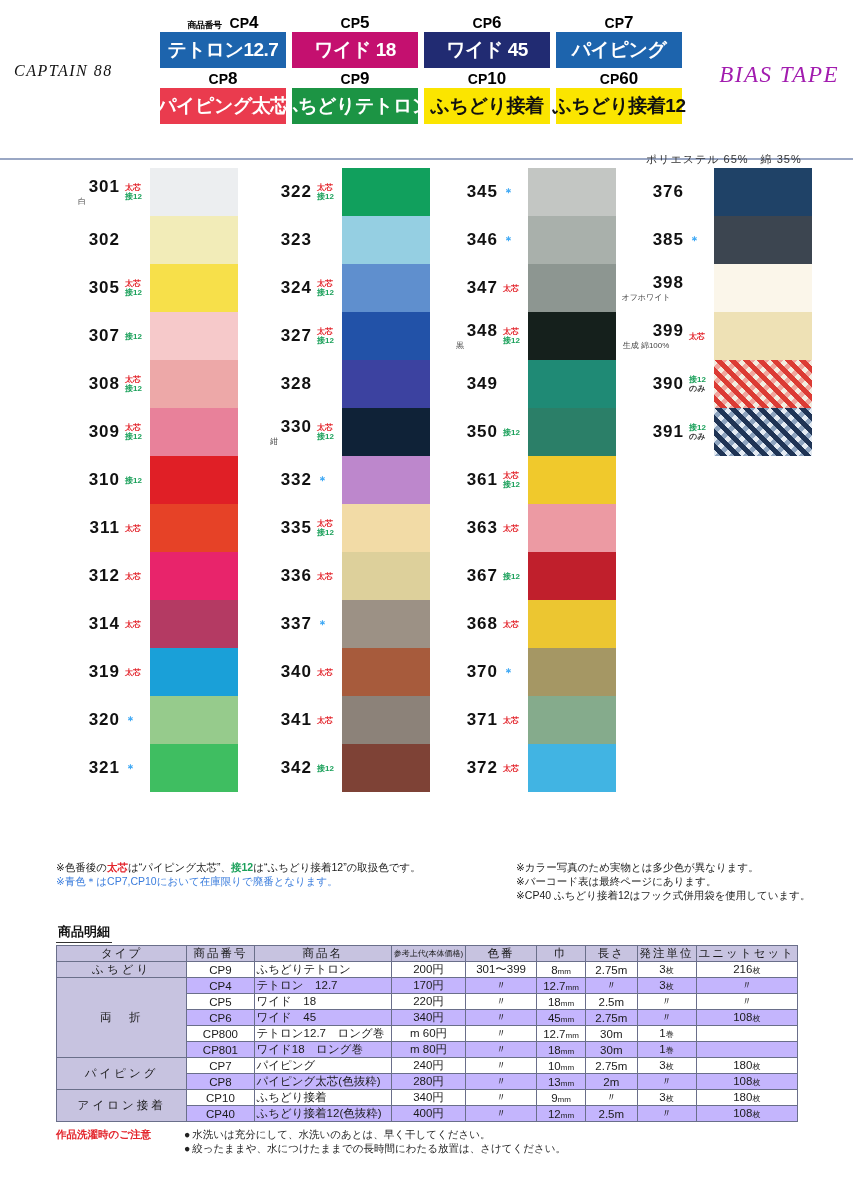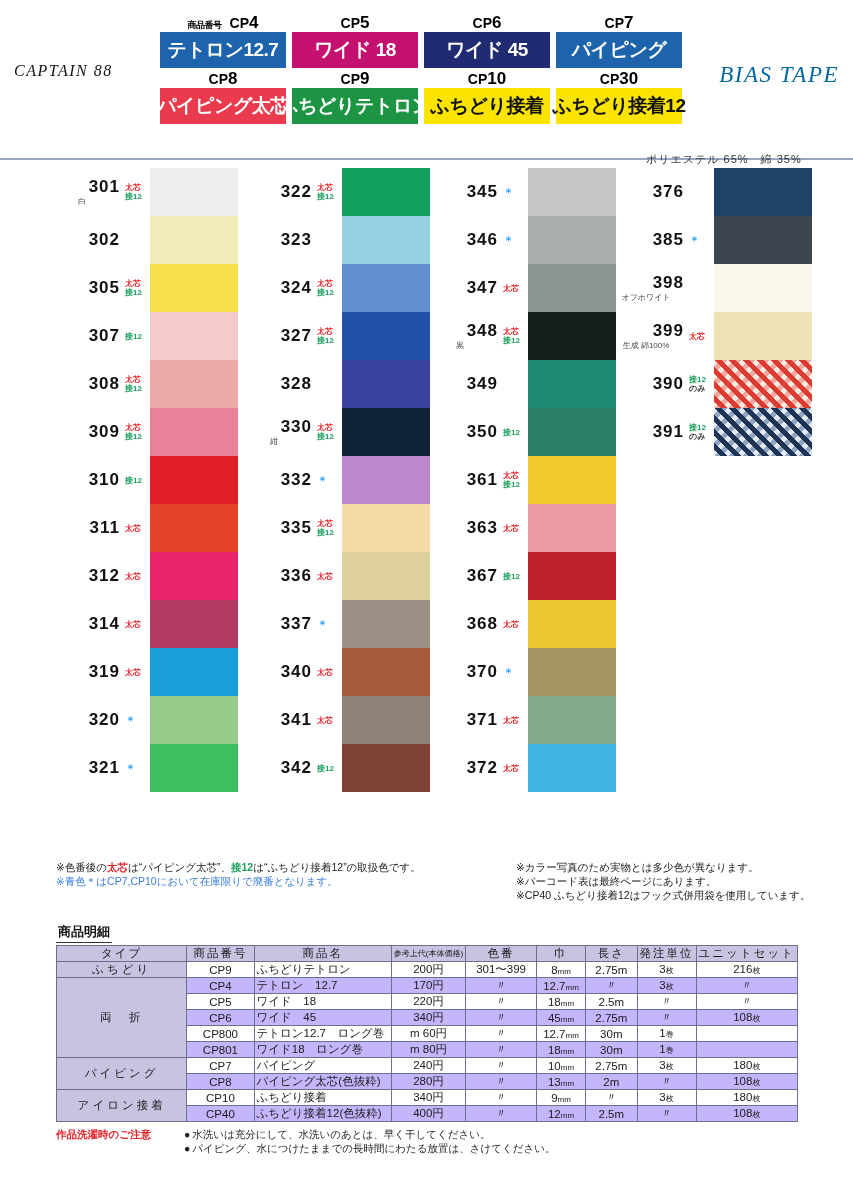--- a/index.html
+++ b/index.html
@@ -29,21 +29,21 @@
     letter-spacing: 1.5px;
     color: #111;
   }
   #brand-right {
     position: absolute;
     right: 14px; top: 62px;
     font-family: "Liberation Serif", "DejaVu Serif", serif;
     font-style: italic;
     font-size: 23px;
     letter-spacing: 1.5px;
-    color: #0369a1;
+    color: #a21caf;
   }
   .tag-grid {
     position: absolute;
     left: 160px; top: 16px;
     width: 534px;
   }
   .tag-row { display: flex; gap: 6px; margin-bottom: 4px; }
   .tag-cell { width: 126px; }
   .tag-code {
     text-align: center;
@@ -245,21 +245,21 @@
         </div>
         <div class="tag-cell">
           <div class="tag-code">CP<span class="num">9</span></div>
           <div class="tag-box small" style="background: rgb(28, 148, 68); color: rgb(255, 255, 255);">ふちどりテトロン</div>
         </div>
         <div class="tag-cell">
           <div class="tag-code">CP<span class="num">10</span></div>
           <div class="tag-box" style="background: rgb(251, 229, 0); color: rgb(17, 17, 17);">ふちどり接着</div>
         </div>
         <div class="tag-cell">
-          <div class="tag-code">CP<span class="num">30</span></div>
+          <div class="tag-code">CP<span class="num">60</span></div>
           <div class="tag-box small" style="background: rgb(251, 229, 0); color: rgb(17, 17, 17);">ふちどり接着12</div>
         </div>
       </div>
   </div>
   <div id="header-rule"></div>
 </div>
 
 <div id="swatch-area">
   <div class="swatch-col" id="swatch-col-0" style="left:46px;">
       <div class="swatch-row">
@@ -722,15 +722,15 @@
           <td class="data">108<span class="unit-sm">枚</span></td>
         </tr>
       </tbody>
   </table>
 </div>
 
 <div id="footer">
   <div id="footer-heading">作品洗濯時のご注意</div>
   <div class="footer-list" id="footer-list">
       <div class="footer-item"><span class="bullet">●</span><span>水洗いは充分にして、水洗いのあとは、早く干してください。</span></div>
-      <div class="footer-item"><span class="bullet">●</span><span>パイピング、水につけたままでの長時間にわたる放置は、さけてください。</span></div>
+      <div class="footer-item"><span class="bullet">●</span><span>絞ったままや、水につけたままでの長時間にわたる放置は、さけてください。</span></div>
     </div>
 </div>
 
 </body></html>

